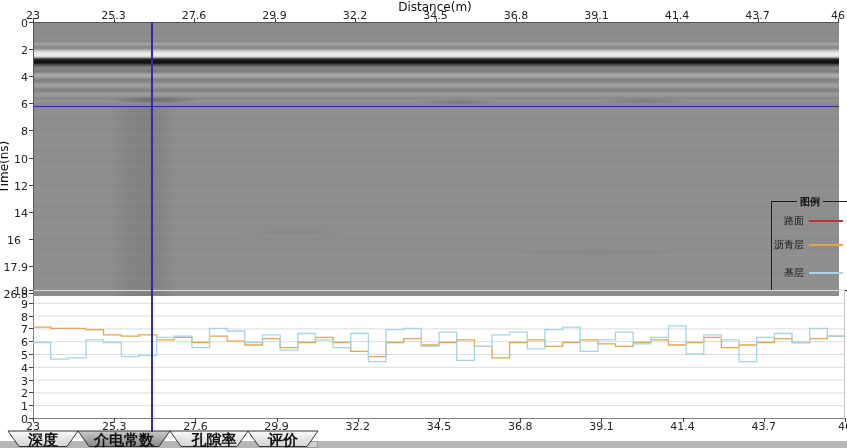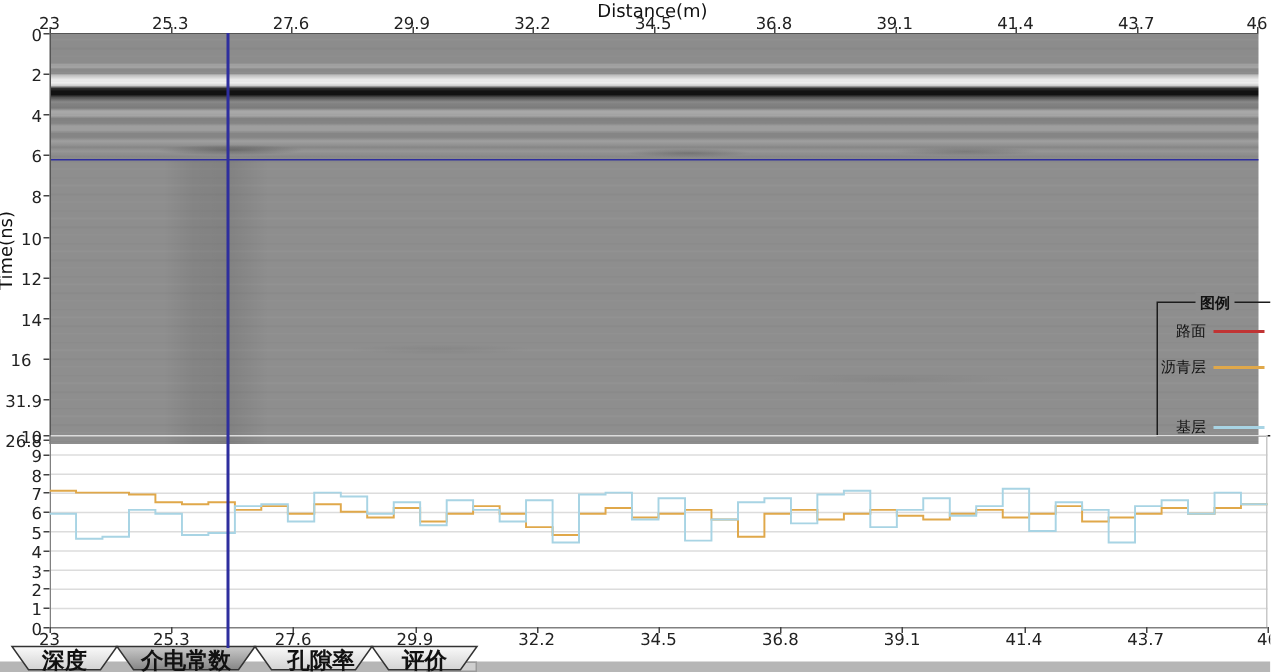--- a/index.html
+++ b/index.html
@@ -101,41 +101,41 @@
       <div class="tick-label" style="left: 0px; top: 125.4px; width: 28px; text-align: right;">8</div>
       <div class="tick-mark" style="left: 29px; top: 130.4px; width: 4px; height: 1px;"></div>
       <div class="tick-label" style="left: 0px; top: 152.5px; width: 28px; text-align: right;">10</div>
       <div class="tick-mark" style="left: 29px; top: 157.5px; width: 4px; height: 1px;"></div>
       <div class="tick-label" style="left: 0px; top: 179.6px; width: 28px; text-align: right;">12</div>
       <div class="tick-mark" style="left: 29px; top: 184.6px; width: 4px; height: 1px;"></div>
       <div class="tick-label" style="left: 0px; top: 206.7px; width: 28px; text-align: right;">14</div>
       <div class="tick-mark" style="left: 29px; top: 211.7px; width: 4px; height: 1px;"></div>
       <div class="tick-label" style="left: 0px; top: 233.8px; width: 28px; text-align: center;">16</div>
       <div class="tick-mark" style="left: 29px; top: 238.8px; width: 4px; height: 1px;"></div>
-      <div class="tick-label" style="left: 0px; top: 260.9px; width: 28px; text-align: right;">31.9</div>
+      <div class="tick-label" style="left: 0px; top: 260.9px; width: 28px; text-align: right;">17.9</div>
       <div class="tick-mark" style="left: 29px; top: 265.9px; width: 4px; height: 1px;"></div>
       <div class="tick-label" style="left: 0px; top: 288px; width: 28px; text-align: right;">26.8</div>
       <div class="tick-mark" style="left: 29px; top: 293px; width: 4px; height: 1px;"></div>
     </div>
 
   <div id="radargram">
     <div id="radar-texture"></div>
     <div id="h-cursor"></div>
     <div id="legend">
       <div id="legend-title">图例</div>
       <div id="legend-items">
           <div class="legend-item" style="top: 12px;">
             <div class="legend-label">路面</div>
             <div class="legend-swatch" style="background: rgb(192, 52, 52);"></div>
           </div>
           <div class="legend-item" style="top: 36px;">
             <div class="legend-label">沥青层</div>
             <div class="legend-swatch" style="background: rgb(224, 168, 74);"></div>
           </div>
-          <div class="legend-item" style="top: 76px;">
+          <div class="legend-item" style="top: 64px;">
             <div class="legend-label">基层</div>
             <div class="legend-swatch" style="background: rgb(168, 212, 228);"></div>
           </div>
         </div>
     </div>
   </div>
 
   <div id="line-chart"><svg width="813" height="131">
         <line x1="0" y1="128.5" x2="812" y2="128.5" stroke="#808080" stroke-width="1"></line>
         <line x1="0" y1="115.7" x2="812" y2="115.7" stroke="#dcdcdc" stroke-width="1"></line>

